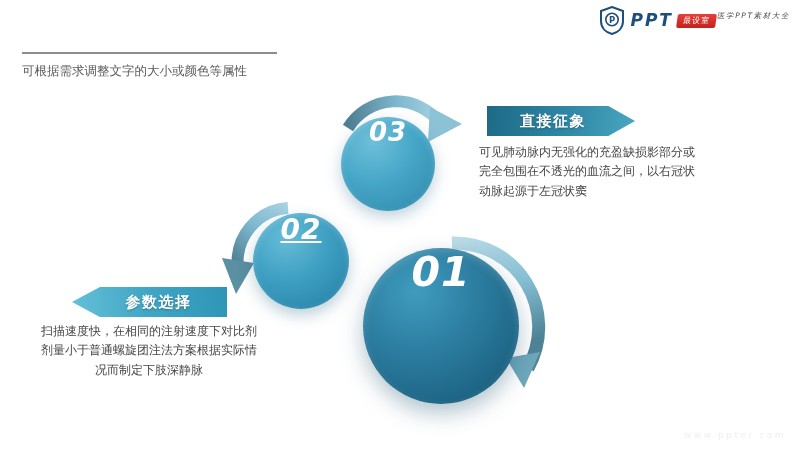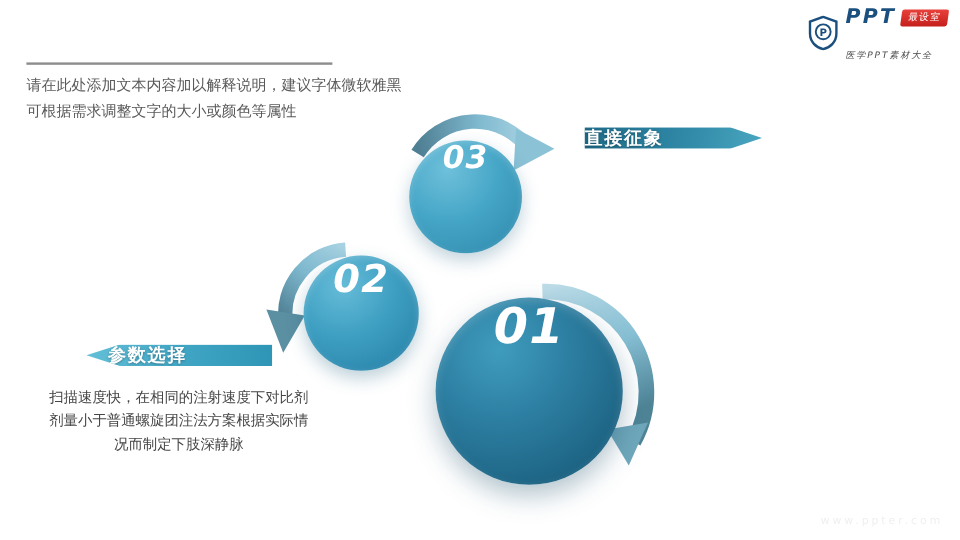--- a/index.html
+++ b/index.html
@@ -29,21 +29,21 @@
 
   
   #logo{
     position:absolute; right:10px; top:6px;
     display:flex; align-items:center; gap:5px;
   }
   #logo .shield{
     width:26px; height:29px; position:relative; flex:0 0 auto;
   }
   #logo .shield svg{ display:block; }
-  #logo .wordmark{ display:flex; flex-direction:column; gap:19px; }
+  #logo .wordmark{ display:flex; flex-direction:row; gap:1px; }
   #logo .row1{ display:flex; align-items:center; gap:4px; }
   #logo .ppt{
     font-size:17px; font-weight:bold; color:#1b4f7e;
     letter-spacing:2px; line-height:1; font-style:italic;
   }
   #logo .badge{
     background:linear-gradient(180deg,#e8403a,#c5201c);
     color:#fff; font-size:8px; line-height:1;
     padding:3px 6px 3px 6px; border-radius:2px;
     letter-spacing:1px; transform:skewX(-8deg);
@@ -61,36 +61,36 @@
   #circle-01{
     left:363px; top:248px; width:156px; height:156px;
     background:radial-gradient(circle at 34% 28%,#3f9cbd 0%,#2b7c9f 42%,#1d6383 78%,#17566f 100%);
     box-shadow:0 9px 22px rgba(25,80,105,.34), inset 0 3px 8px rgba(255,255,255,.18);
     font-size:41px; letter-spacing:1px;
   }
   #circle-02{
     left:253px; top:213px; width:96px; height:96px;
     background:radial-gradient(circle at 34% 26%,#66bcd8 0%,#3e9fc2 45%,#2d89ae 80%,#2880a4 100%);
     box-shadow:0 6px 15px rgba(30,95,125,.30), inset 0 2px 6px rgba(255,255,255,.22);
-    font-size:32px; letter-spacing:1px;
+    font-size:28px; letter-spacing:1px;text-decoration:underline;
   }
   #circle-03{
     left:341px; top:117px; width:94px; height:94px;
     background:radial-gradient(circle at 34% 26%,#6ec0da 0%,#46a6c7 45%,#3591b3 82%,#2f89ab 100%);
     box-shadow:0 6px 15px rgba(30,95,125,.28), inset 0 2px 6px rgba(255,255,255,.22);
     font-size:26px; letter-spacing:1px;
   }
 
   
   #arrows{ position:absolute; left:0; top:0; width:800px; height:450px; }
 
   
   .banner-label{
-    position:absolute; height:18px;
-    display:flex; align-items:center; 
+    position:absolute; height:30px;
+    display:flex; align-items:center; justify-content:center;
     color:#ffffff; font-size:15px; font-weight:bold;
     letter-spacing:1.5px;
     text-shadow:0 1px 2px rgba(0,0,0,.30);
   }
   #banner-direct{
     left:487px; top:106px; width:148px;
     background:linear-gradient(100deg,#1d6a86 0%,#2f88a6 55%,#49a6c0 100%);
     clip-path:polygon(0 0,82% 0,100% 50%,82% 100%,0 100%);
     padding-right:16px;
   }
@@ -121,21 +121,20 @@
     font-size:9px; color:#efefef; letter-spacing:2.5px;
   }
 </style>
 </head>
 <body>
 
 <div id="slide">
 
   <div id="title-rule"></div>
   <div id="subtitle">
-    <div>请在此处添加文本内容加以解释说明，建议字体微软雅黑</div>
     <div>可根据需求调整文字的大小或颜色等属性</div>
   </div>
 
   <div id="logo">
     <span class="shield">
       <svg width="26" height="29" viewBox="0 0 26 29">
         <path d="M13 1 L24 5 V15 C24 22 19 26.5 13 28 C7 26.5 2 22 2 15 V5 Z" fill="none" stroke="#1b4f7e" stroke-width="2"></path>
         <circle cx="13" cy="13.5" r="6.2" fill="none" stroke="#1b4f7e" stroke-width="1.6"></circle>
         <text x="13" y="17" font-size="8.5" font-weight="bold" fill="#1b4f7e" text-anchor="middle" font-family="DejaVu Sans, sans-serif">P</text>
       </svg>
@@ -190,20 +189,21 @@
   <div class="circle" id="circle-02">
     <span>02</span>
   </div>
   <div class="circle" id="circle-03">
     <span>03</span>
   </div>
 
   <div class="banner-label" id="banner-direct">
     <span>直接征象</span>
   </div>
+  <div class="body-text" id="text-direct">可见肺动脉内无强化的充盈缺损影部分或完全包围在不透光的血流之间，以右冠状动脉起源于左冠状窦</div>
 
 
   <div class="banner-label" id="banner-params">
     <span>参数选择</span>
   </div>
   <div class="body-text" id="text-params">扫描速度快，在相同的注射速度下对比剂剂量小于普通螺旋团注法方案根据实际情况而制定下肢深静脉</div>
 
   <div id="watermark">www.ppter.com</div>
 
 </div>

